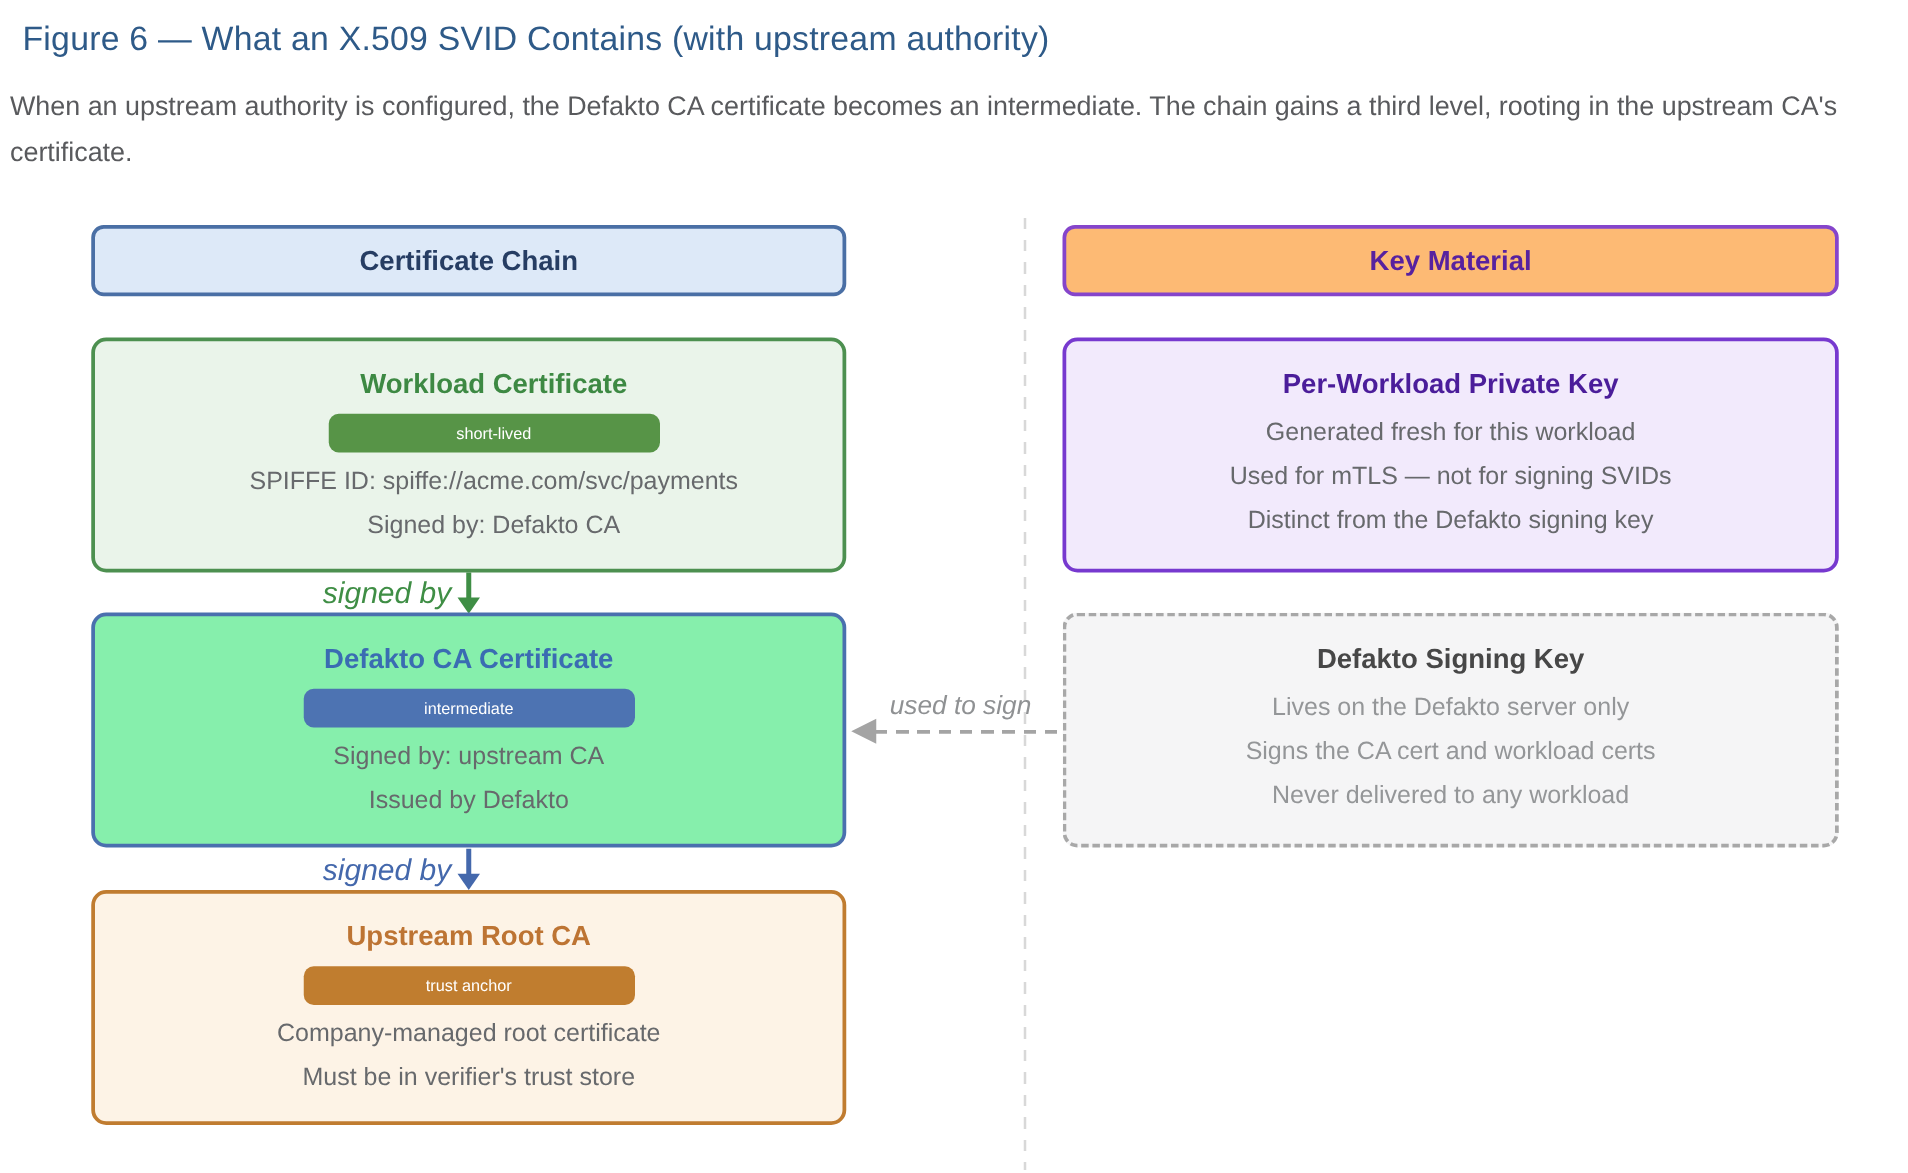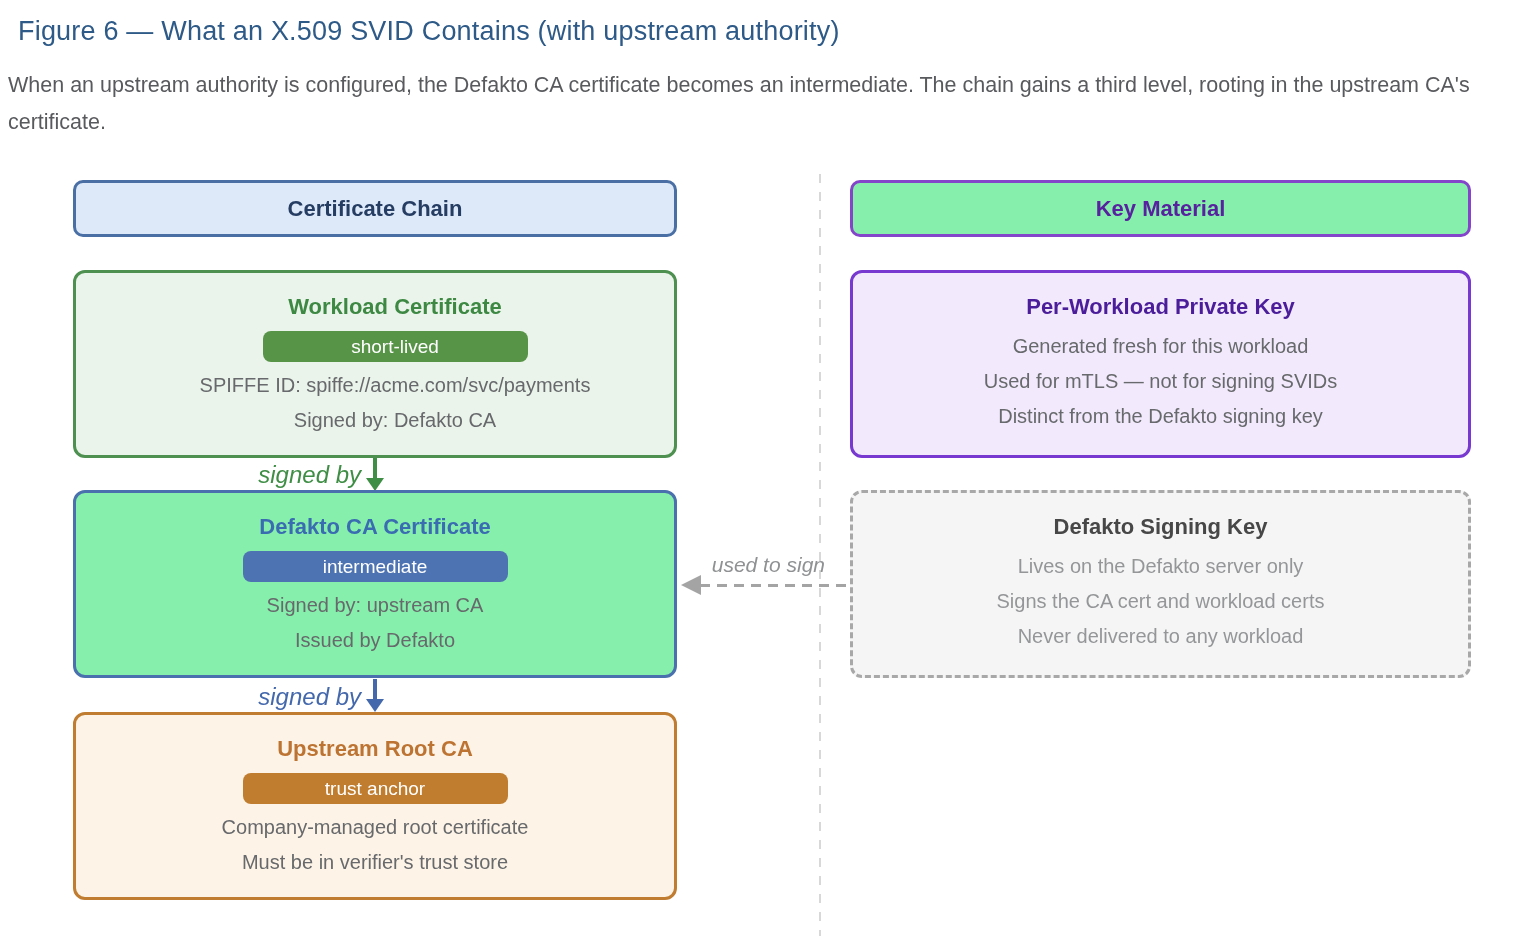--- a/index.html
+++ b/index.html
@@ -43,21 +43,21 @@
     font-weight: 700;
   }
   .col-header.chain {
     left: 73px; width: 604px;
     background: #dde9f8;
     border-color: #4a6fa5;
     color: #263d63;
   }
   .col-header.keys {
     left: 850px; width: 621px;
-    background: #86efac;
+    background: #fdba74;
     border-color: #8545cb;
     color: #57219f;
   }
 
   .cert-box {
     position: absolute;
     height: 188px;
     border-radius: 12px;
     border: 3px solid;
     text-align: center;
@@ -84,21 +84,21 @@
   .gray   .box-title { color: #474747; }
 
   .badge {
     display: block;
     width: 265px;
     height: 31px;
     line-height: 31px;
     margin: 10px auto 6px auto;
     border-radius: 8px;
     color: #ffffff;
-    font-size: 19px;
+    font-size: 13px;
   }
   .green  .badge { background: #579447; }
   .blue   .badge { background: #4d73b2; }
   .orange .badge { background: #c07d2f; }
 
   .box-lines { margin-top: 2px; }
   .right-col .box-lines { margin-top: 8px; }
   .box-line {
     font-size: 20px;
     line-height: 35px;

